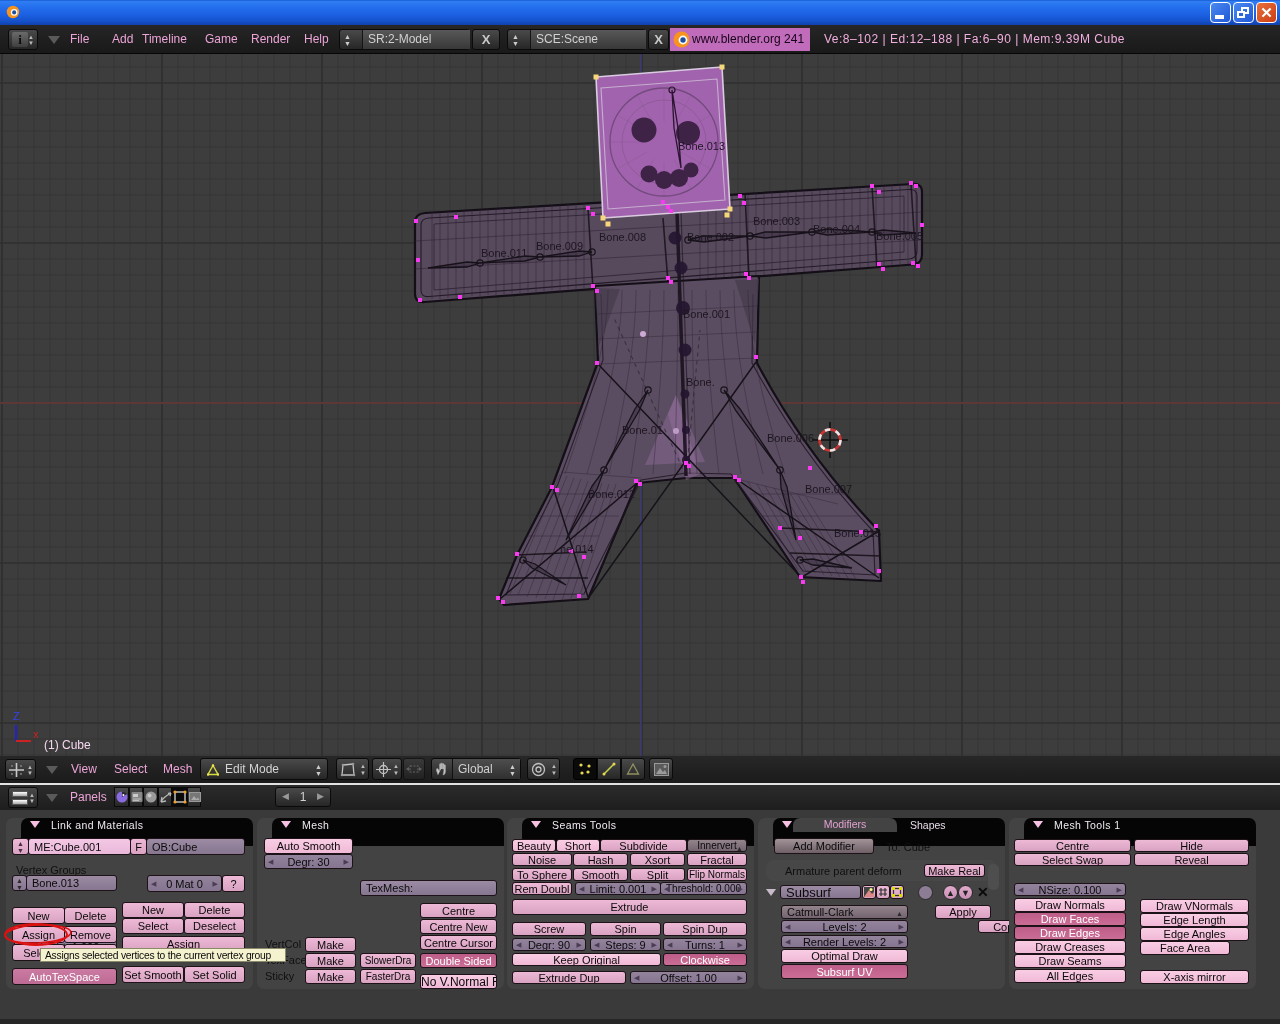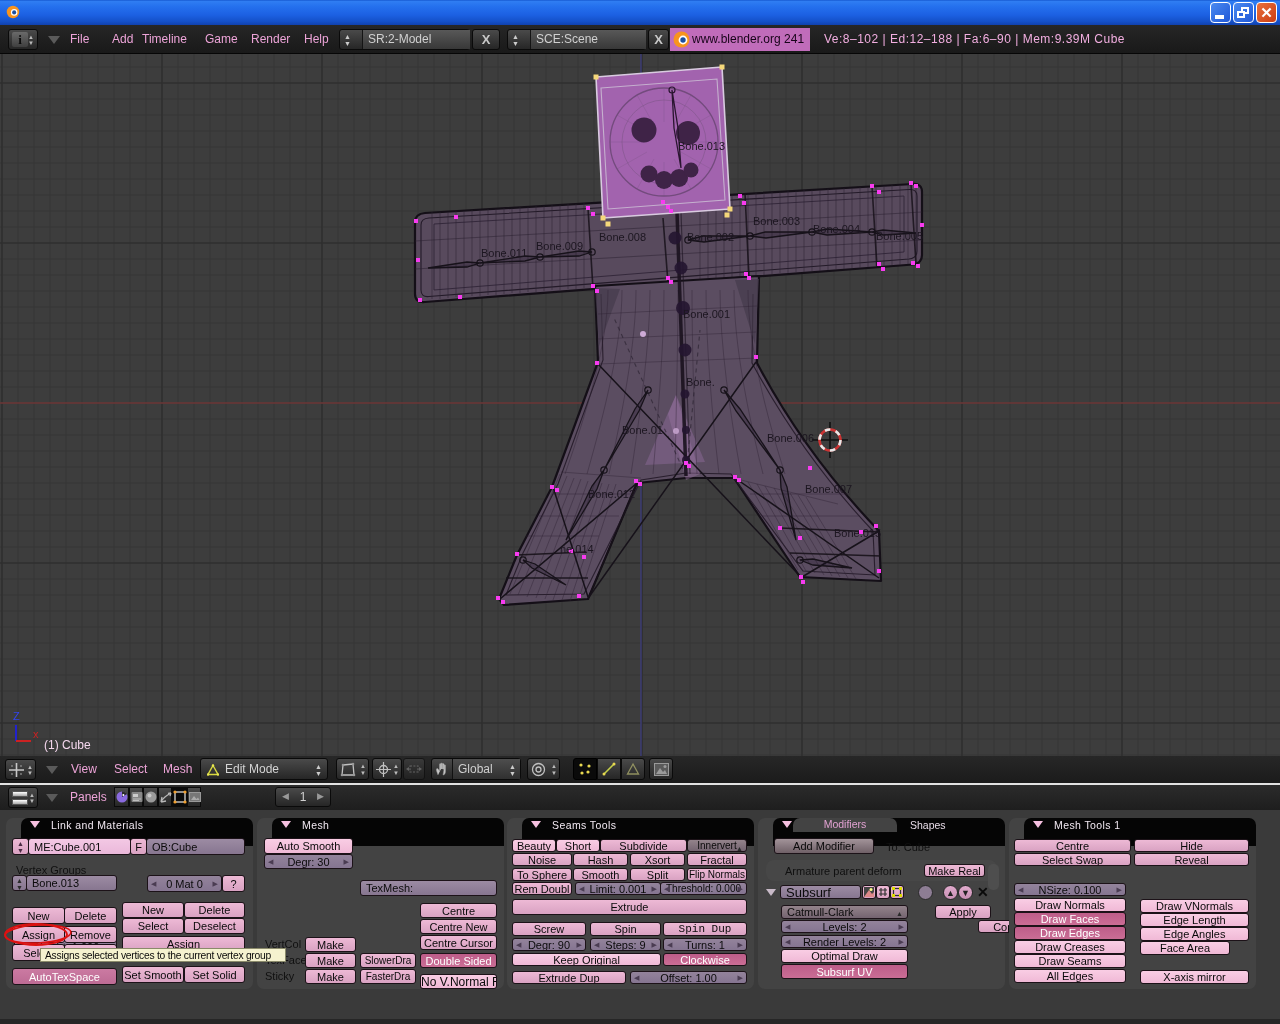--- a/index.html
+++ b/index.html
@@ -500,21 +500,21 @@
         <div class="b pk" style="left:5px;top:50px;width:60px;height:13px;line-height:12px;font-size:11px;">To Sphere</div>
         <div class="b pk" style="left:66px;top:50px;width:55px;height:13px;line-height:12px;font-size:11px;">Smooth</div>
         <div class="b pk" style="left:123px;top:50px;width:55px;height:13px;line-height:12px;font-size:11px;">Split</div>
         <div class="b pk" style="left:180px;top:50px;width:60px;height:13px;line-height:12px;font-size:10px;">Flip Normals</div>
         <div class="b pk" style="left:5px;top:64px;width:60px;height:13px;line-height:12px;font-size:11px;">Rem Doubl</div>
         <div class="b sl" style="left:68px;top:64px;width:86px;height:13px;line-height:12px;font-size:11px;"><span class="la">◀</span>Limit: 0.001<span class="ra">▶</span></div>
         <div class="b sl" style="left:153px;top:64px;width:87px;height:13px;line-height:12px;font-size:10px;"><span class="la">◀</span>Threshold: 0.000<span class="ra">▶</span></div>
         <div class="b pk" style="left:5px;top:81px;width:235px;height:16px;line-height:15px;font-size:11px;">Extrude</div>
         <div class="b pk" style="left:5px;top:104px;width:74px;height:14px;line-height:13px;font-size:11px;">Screw</div>
         <div class="b pk" style="left:83px;top:104px;width:71px;height:14px;line-height:13px;font-size:11px;">Spin</div>
-        <div class="b pk" style="left:156px;top:104px;width:84px;height:14px;line-height:13px;font-size:11px;font-family:Liberation Mono, monospace;">Spin Dup</div>
+        <div class="b pk" style="left:156px;top:104px;width:84px;height:14px;line-height:13px;font-size:11px;">Spin Dup</div>
         <div class="b sl" style="left:5px;top:120px;width:74px;height:13px;line-height:12px;font-size:11px;"><span class="la">◀</span>Degr: 90<span class="ra">▶</span></div>
         <div class="b sl" style="left:83px;top:120px;width:71px;height:13px;line-height:12px;font-size:11px;"><span class="la">◀</span>Steps: 9<span class="ra">▶</span></div>
         <div class="b sl" style="left:156px;top:120px;width:84px;height:13px;line-height:12px;font-size:11px;"><span class="la">◀</span>Turns: 1<span class="ra">▶</span></div>
         <div class="b br" style="left:5px;top:135px;width:149px;height:13px;line-height:12px;font-size:11px;">Keep Original</div>
         <div class="b ac" style="left:156px;top:135px;width:84px;height:13px;line-height:12px;font-size:11px;">Clockwise</div>
         <div class="b pk" style="left:5px;top:153px;width:114px;height:13px;line-height:12px;font-size:11px;">Extrude Dup</div>
         <div class="b sl" style="left:123px;top:153px;width:117px;height:13px;line-height:12px;font-size:11px;"><span class="la">◀</span>Offset: 1.00<span class="ra">▶</span></div>
       </div>
       <div class="panel" style="left:758px;top:8px;width:247px;height:171px;">
         <div class="phead">

